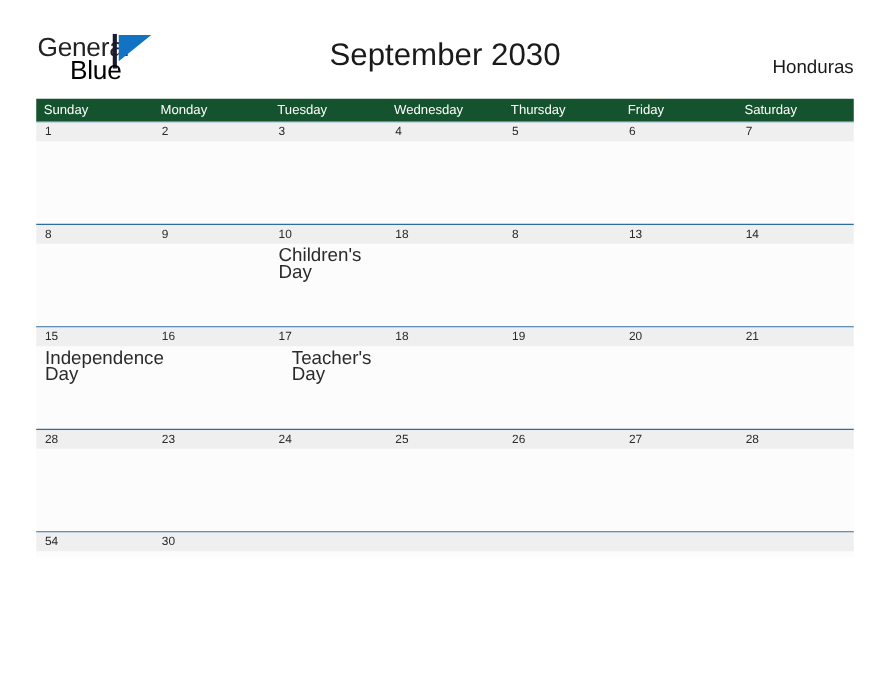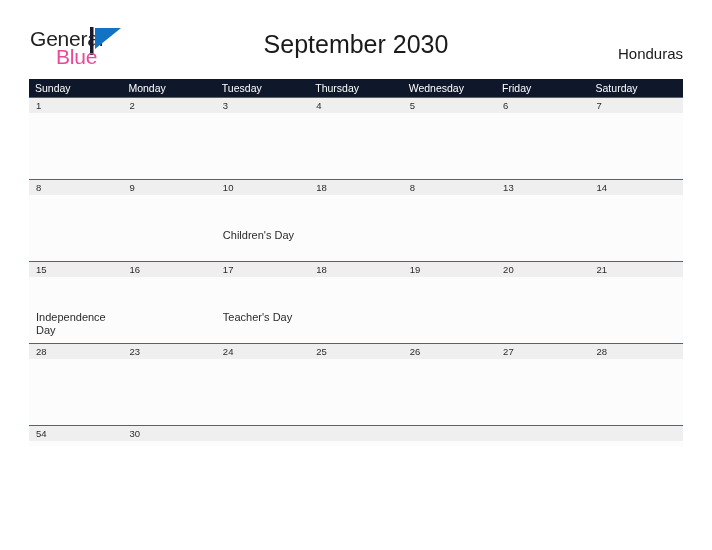--- a/index.html
+++ b/index.html
@@ -39,21 +39,21 @@
     color: #222222;
     letter-spacing: -0.2px;
     line-height: 22px;
     white-space: nowrap;
   }
   .logo-blue {
     position: absolute;
     left: 26px;
     top: 20px;
     font-size: 21px;
-    color: #ec4899;
+    color: #000000;
     letter-spacing: -0.2px;
     line-height: 22px;
     white-space: nowrap;
   }
   .logo-flag {
     position: absolute;
     left: 60px;
     top: 1px;
     width: 38px;
     height: 28px;
@@ -82,21 +82,21 @@
   
   .calendar {
     position: absolute;
     left: 29px;
     top: 79px;
     width: 654px;
   }
 
   .weekday-row {
     display: flex;
-    background: #0f172a;
+    background: #14532d;
     height: 18px;
   }
   .weekday-cell {
     flex: 1 1 0;
     color: #ffffff;
     font-size: 10.5px;
     line-height: 18px;
     padding-left: 6px;
     box-sizing: border-box;
     white-space: nowrap;
@@ -128,26 +128,25 @@
     padding-left: 7px;
     box-sizing: border-box;
   }
 
   .event-band {
     display: flex;
     height: 62px;
   }
   .event-cell {
     flex: 1 1 0;
-    font-size: 11px;
+    font-size: 15px;
     line-height: 13px;
     color: #2b2b2b;
     padding: 3px 4px 0 7px;
     box-sizing: border-box;
-    margin-top: 31px;
   }
   .week-row.last-row .event-band {
     height: 5px;
   }
 </style>
 </head>
 <body>
 
 <div class="page-header">
 
@@ -166,22 +165,22 @@
 
   <div class="country-label">Honduras</div>
 </div>
 
 <div class="calendar">
 
   <div class="weekday-row">
     <div class="weekday-cell">Sunday</div>
     <div class="weekday-cell">Monday</div>
     <div class="weekday-cell">Tuesday</div>
+    <div class="weekday-cell">Wednesday</div>
     <div class="weekday-cell">Thursday</div>
-    <div class="weekday-cell">Wednesday</div>
     <div class="weekday-cell">Friday</div>
     <div class="weekday-cell">Saturday</div>
   </div>
 
   <div class="week-row">
     <div class="day-band">
       <div class="day-number">1</div>
       <div class="day-number">2</div>
       <div class="day-number">3</div>
       <div class="day-number">4</div>

